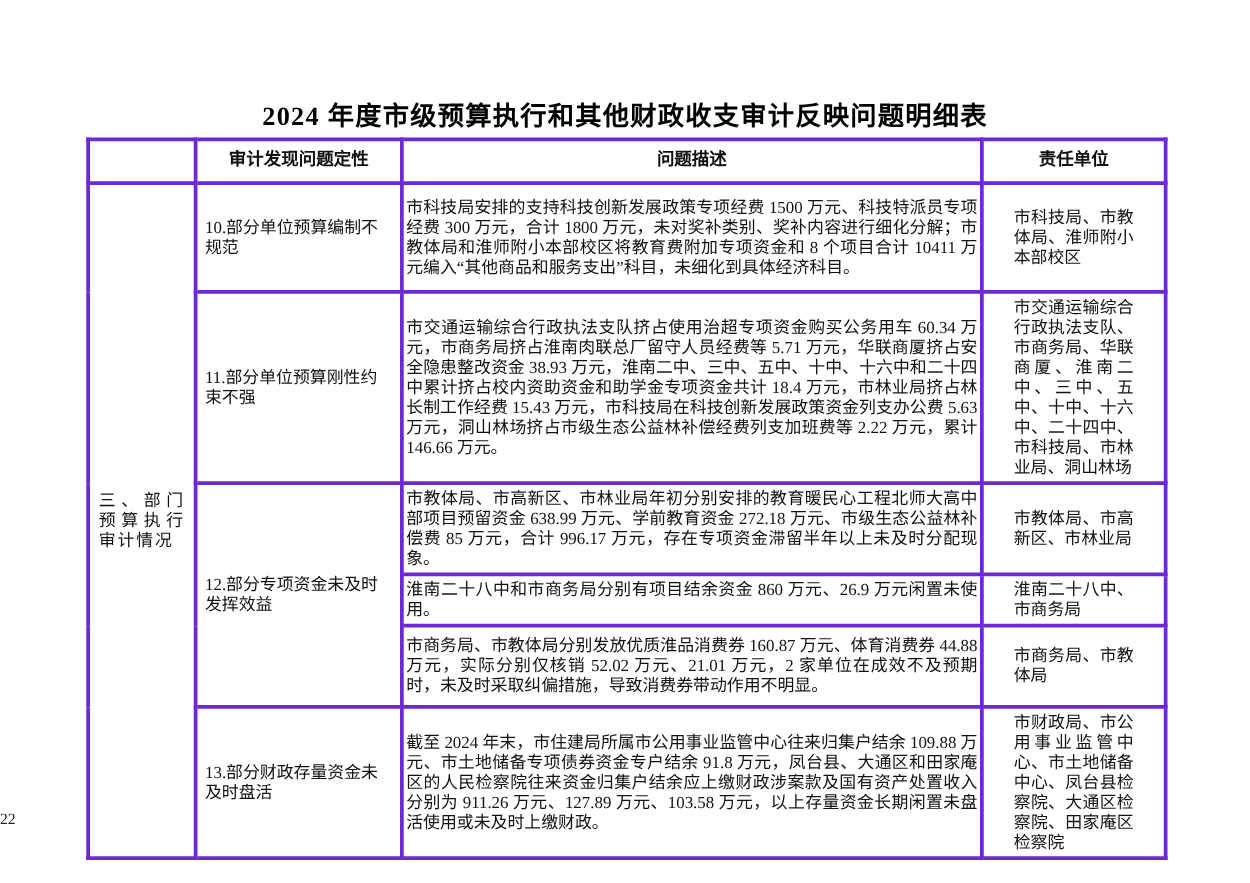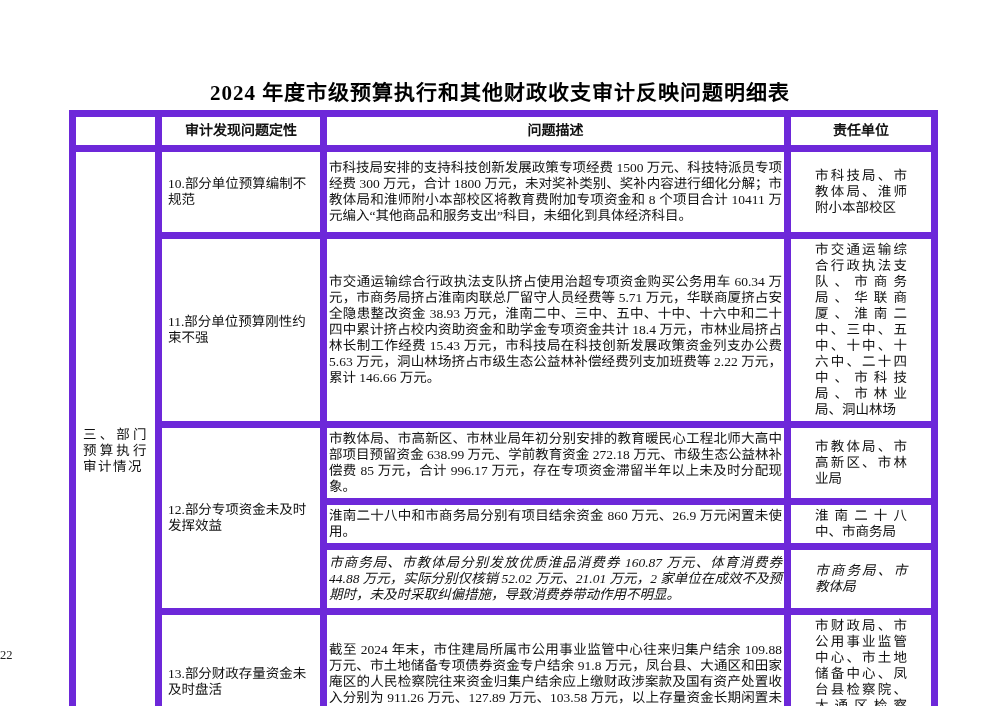--- a/index.html
+++ b/index.html
@@ -30,21 +30,21 @@
   table.audit-table {
     position: absolute;
     top: 110px;
     left: 69px;
     width: 862px;
     border-collapse: collapse;
     table-layout: fixed;
   }
   table.audit-table th,
   table.audit-table td {
-    border: 7px solid #6d28d9;
+    border: 3px solid #6d28d9;
     font-size: 13.5px;
     line-height: 16px;
     vertical-align: middle;
     color: #111;
     overflow: hidden;
   }
   table.audit-table th {
     font-weight: bold;
     text-align: center;
     font-size: 14px;
@@ -83,21 +83,21 @@
     width: 1000px;
     text-align: left;
     font-size: 12.5px;
     color: #222;
   }
   
   tr.r-10  { height: 87px; }
   tr.r-11  { height: 130px; }
   tr.r-12a { height: 66px; }
   tr.r-12b { height: 34px; margin-top: 14px; }
-  tr.r-12c { height: 65px; font-style: italic; }
+  tr.r-12c { height: 65px; }
   tr.r-13  { height: 113px; }
 </style>
 </head>
 <body>
 
 <div class="page">
 
   <div class="doc-title">2024 年度市级预算执行和其他财政收支审计反映问题明细表</div>
 
   <table class="audit-table">

